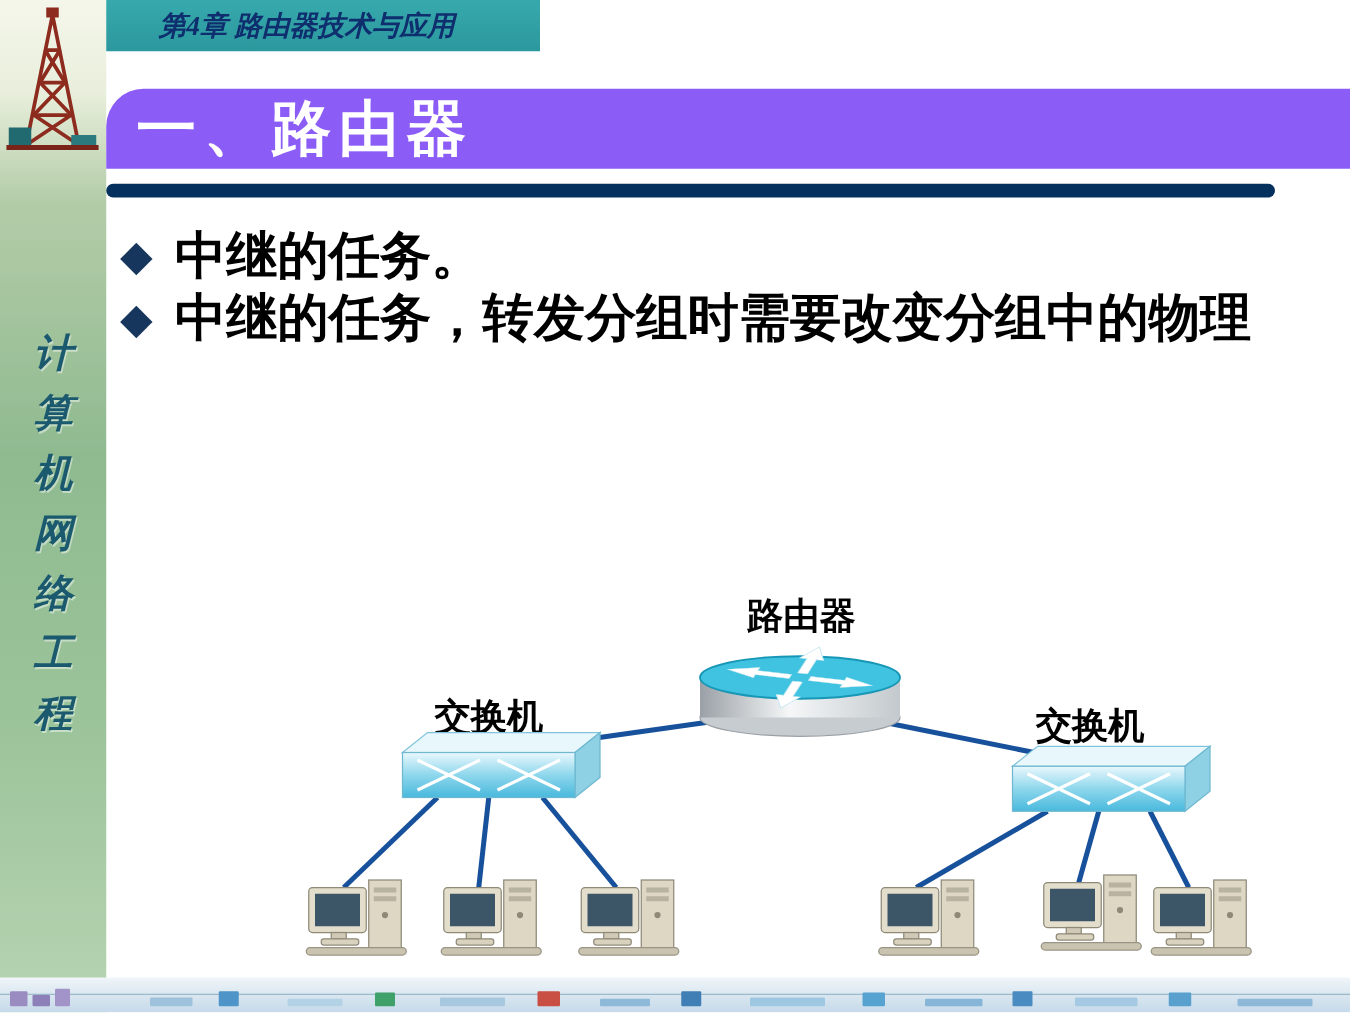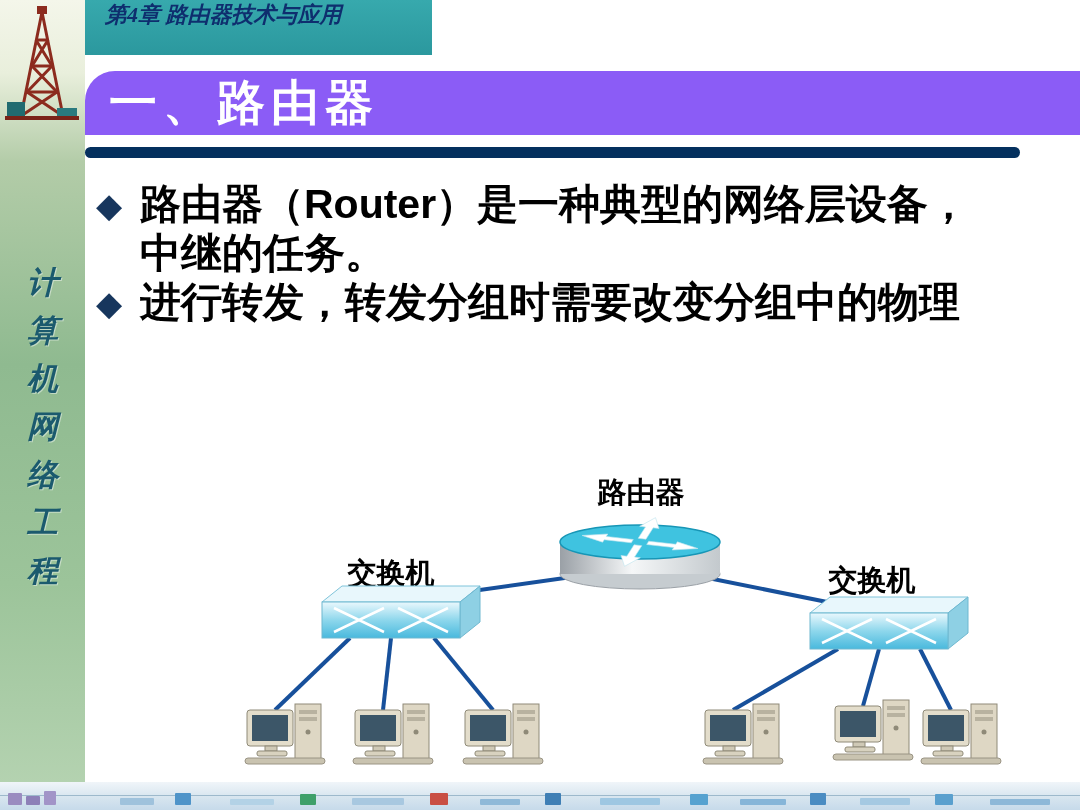--- a/index.html
+++ b/index.html
@@ -19,23 +19,23 @@
   .vtext {
     position:absolute; left:0; top:262px; width:85px;
     display:flex; flex-direction:column; align-items:center; gap:6px;
     font-family:"Liberation Serif", serif; font-size:31px; font-weight:bold;
     font-style:italic; color:#1b5a6e;
     text-shadow:1px 1px 0 rgba(255,255,255,0.45);
   }
 
   
   .chapter-bar {
-    position:absolute; left:85px; top:0; width:347px; height:55px;
+    position:absolute; left:85px; top:0; width:347px; height:41px;
     background:linear-gradient(180deg,#37a9ad,#2b989e);
-    display:flex; padding-left:20px;
+    display:flex; align-items:center; padding-left:42px;
   }
   .chapter-bar .chapter-text {
     font-family:"Liberation Serif", serif; font-size:22px; font-weight:bold;
     font-style:italic; color:#0e2e6e; white-space:nowrap;
   }
   .title-banner {
     position:absolute; left:85px; top:71px; width:995px; height:64px;
     background:#8b5cf6; border-top-left-radius:30px;
     display:flex; align-items:center; padding-left:24px;
   }
@@ -114,28 +114,27 @@
 
   <div class="title-banner">
     <span class="title-text">一、路由器</span>
   </div>
   <div class="divider"></div>
 
   <div class="content">
     <div class="bullet">
       <span class="marker">◆</span>
       <div class="lines">
-        <div>路由器（Router）是一种典型的网络层设备，</div>
         <div>中继的任务。</div>
       </div>
     </div>
     <div class="bullet">
       <span class="marker">◆</span>
       <div class="lines">
-        <div>进行转发，转发分组时需要改变分组中的物理</div>
+        <div>中继的任务，转发分组时需要改变分组中的物理</div>
       </div>
     </div>
   </div>
 
   <svg class="diagram" width="995" height="312" viewBox="0 0 995 312">
     <defs>
       <linearGradient id="gSwitch" x1="0" y1="0" x2="0" y2="1">
         <stop offset="0" stop-color="#eaf8fd"></stop>
         <stop offset="0.5" stop-color="#8ed7ec"></stop>
         <stop offset="1" stop-color="#49b9dd"></stop>

